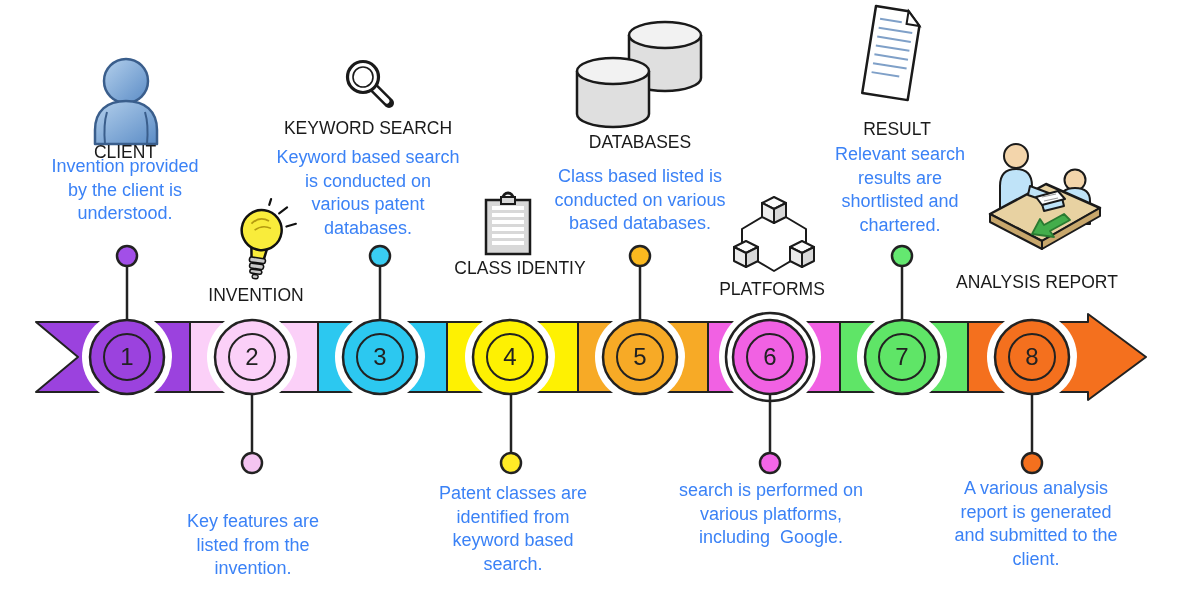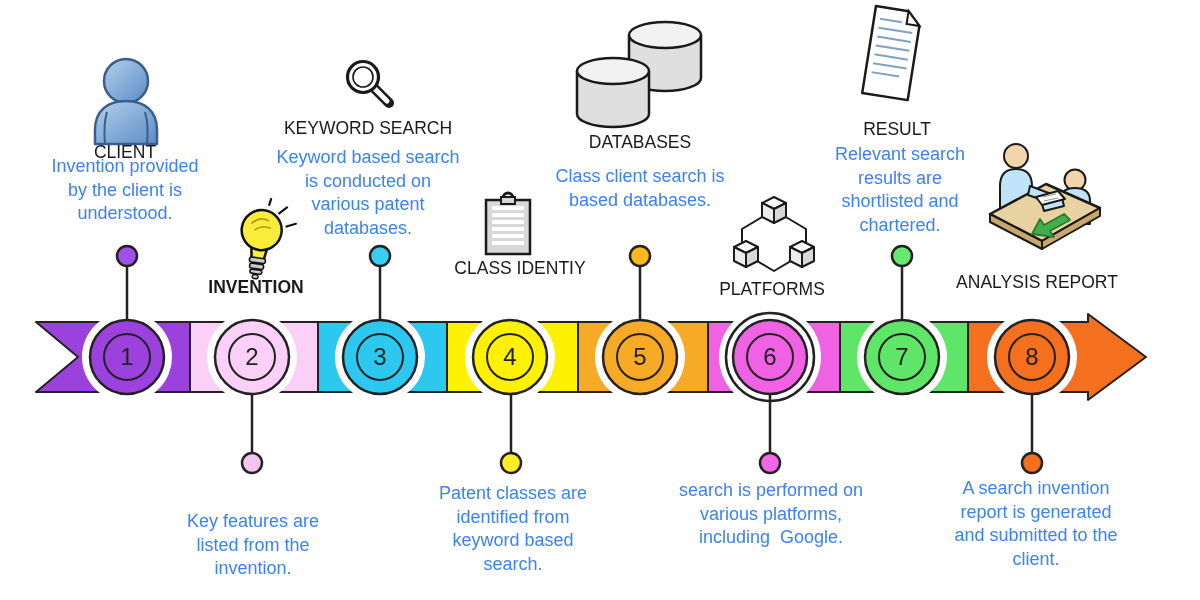--- a/index.html
+++ b/index.html
@@ -184,41 +184,42 @@
     <path d="M44,44 L68,53 L65,61 L42,53 Z" fill="#BFE3F8" stroke="#1A1A1A" stroke-width="2" stroke-linejoin="round"></path>
     <path d="M76,56 L56,62 L58,69 L78,64 Z" fill="#BFE3F8" stroke="#1A1A1A" stroke-width="2" stroke-linejoin="round"></path>
     <path d="M50,55 L72,49 L79,57 L56,63 Z" fill="#FFF" stroke="#1A1A1A" stroke-width="2" stroke-linejoin="round"></path>
     <line x1="56" y1="55" x2="70" y2="52" stroke="#999" stroke-width="1.2"></line>
     <line x1="58" y1="59" x2="72" y2="56" stroke="#999" stroke-width="1.2"></line>
     <path d="M78,72 L84,78 L64,89 L68,95 L46,92 L54,77 L58,83 Z" fill="#43AD4B" stroke="#2A7A31" stroke-width="1.8" stroke-linejoin="round"></path>
   </g>
 </svg>
 
 <div class="lbl" style="left:125px;  top:142px;">CLIENT</div>
-<div class="lbl" style="left:256px;  top:277px;font-weight:bold;">INVENTION</div>
+<div class="lbl" style="left:256px;  top:285px;">INVENTION</div>
 <div class="lbl" style="left:368px;  top:118px;">KEYWORD SEARCH</div>
 <div class="lbl" style="left:520px;  top:258px;">CLASS IDENTIY</div>
 <div class="lbl" style="left:640px;  top:132px;">DATABASES</div>
 <div class="lbl" style="left:772px;  top:279px;">PLATFORMS</div>
 <div class="lbl" style="left:897px;  top:119px;">RESULT</div>
 <div class="lbl" style="left:1037px; top:272px;">ANALYSIS REPORT</div>
 
 <div class="para" style="left:125px; top:148px;margin-top:7px;">
   <div>Invention provided</div>
   <div>by the client is</div>
   <div>understood.</div>
 </div>
 <div class="para" style="left:368px; top:146px;">
   <div>Keyword based search</div>
   <div>is conducted on</div>
   <div>various patent</div>
   <div>databases.</div>
 </div>
 <div class="para" style="left:640px; top:165px;">
-  <div>Class client search is</div>
+  <div>Class based listed is</div>
+  <div>conducted on various</div>
   <div>based databases.</div>
 </div>
 <div class="para" style="left:900px; top:143px;">
   <div>Relevant search</div>
   <div>results are</div>
   <div>shortlisted and</div>
   <div>chartered.</div>
 </div>
 <div class="para" style="left:253px; top:474px;margin-top:36px;">
   <div>Key features are</div>
@@ -230,19 +231,19 @@
   <div>identified from</div>
   <div>keyword based</div>
   <div>search.</div>
 </div>
 <div class="para" style="left:771px; top:479px;">
   <div>search is performed on</div>
   <div>various platforms,</div>
   <div>including  Google.</div>
 </div>
 <div class="para" style="left:1036px; top:477px;">
-  <div>A search invention</div>
+  <div>A various analysis</div>
   <div>report is generated</div>
   <div>and submitted to the</div>
   <div>client.</div>
 </div>
 
 </div>
 
 </body></html>

